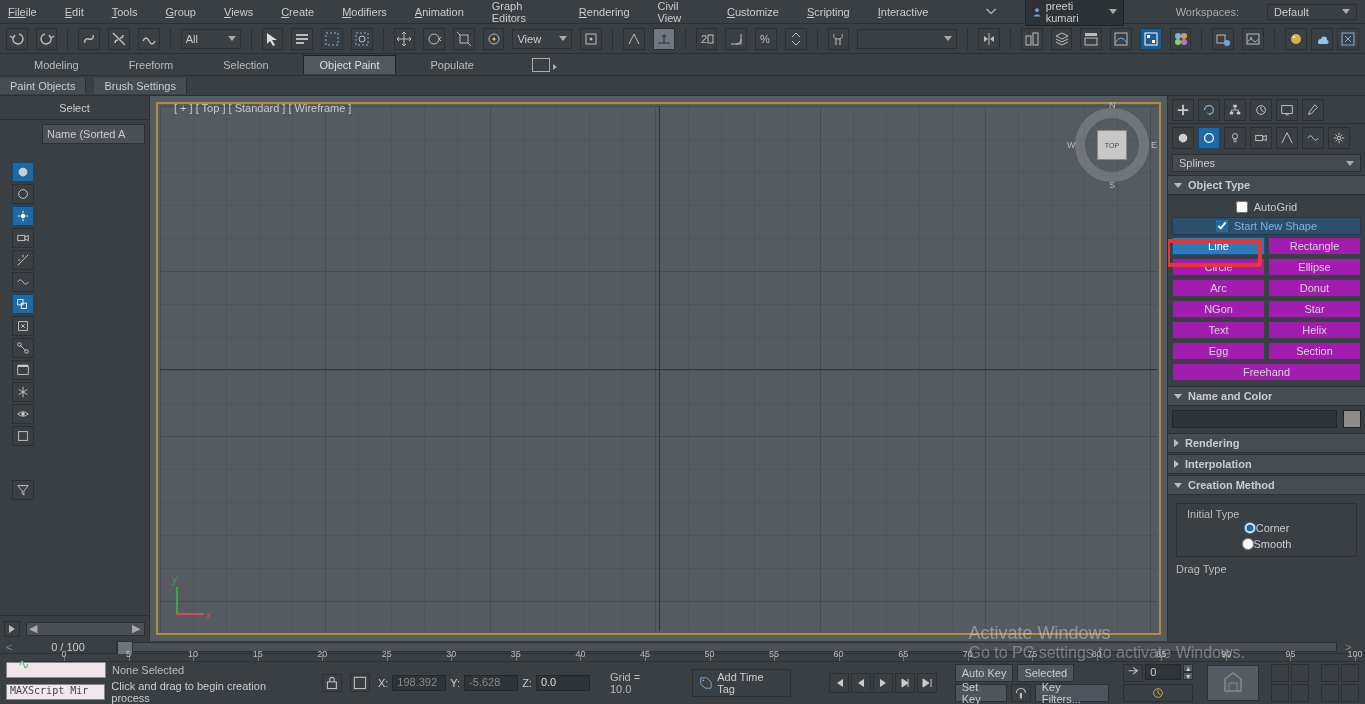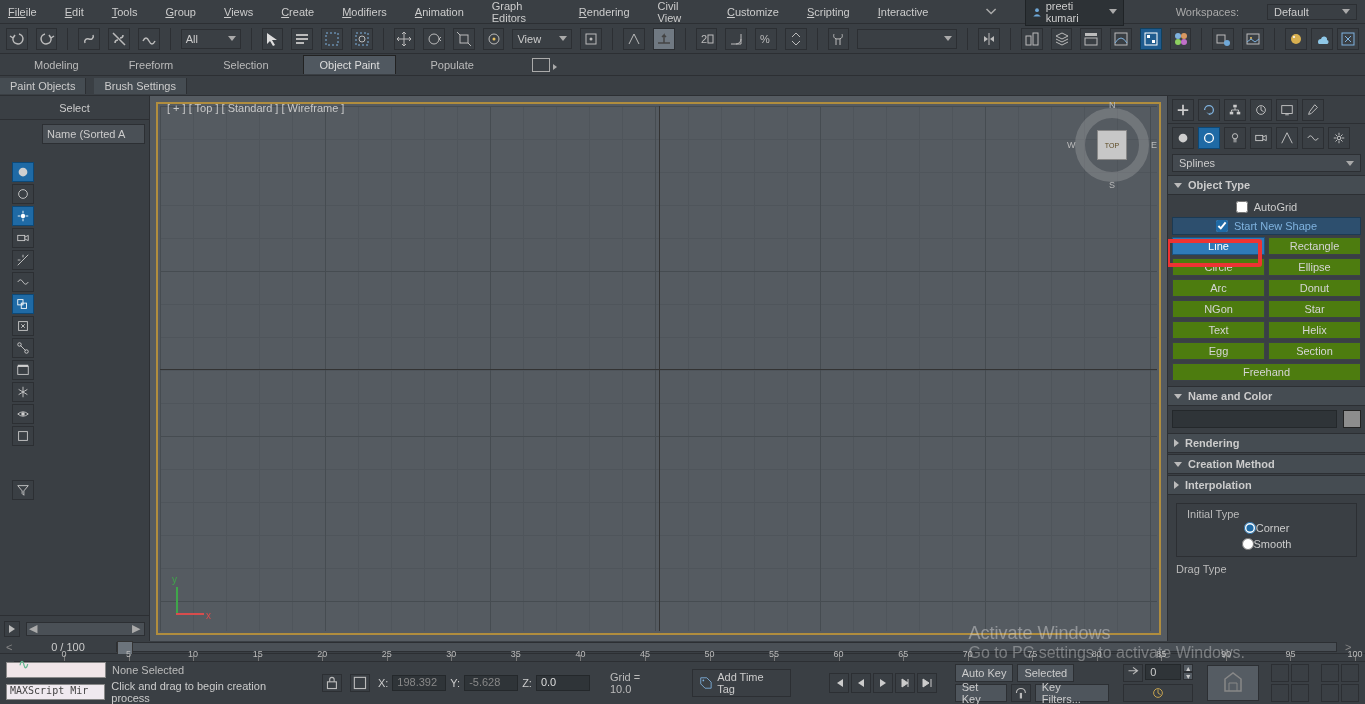--- a/index.html
+++ b/index.html
@@ -56,21 +56,21 @@
   .leftbar .footer .sbar{flex:1;height:14px;background:#4a5056;border:1px solid #2c2f33;display:flex;align-items:center;justify-content:space-between;padding:0 2px}
   .leftbar .footer .sbar span{width:10px;color:#aaa}
 
   .viewport{flex:1;position:relative;background:#555b61}
   .vp-frame{position:absolute;inset:6px;border:2px solid #b08d3e}
   .grid-canvas{position:absolute;inset:2px;background:#555b61}
   .grid-canvas .minor{position:absolute;inset:0;background-image:linear-gradient(to right,#4f555b 1px,transparent 1px),linear-gradient(to bottom,#4f555b 1px,transparent 1px);background-size:33px 33px}
   .grid-canvas .major{position:absolute;inset:0;background-image:linear-gradient(to right,#464c51 1px,transparent 1px),linear-gradient(to bottom,#464c51 1px,transparent 1px);background-size:165px 165px}
   .grid-canvas .axis-h{position:absolute;left:0;right:0;top:50%;height:1px;background:#333}
   .grid-canvas .axis-v{position:absolute;top:0;bottom:0;left:50%;width:1px;background:#333}
-  .vp-label{position:absolute;left:17px;top:6px;color:#c9c9c9}
+  .vp-label{position:absolute;left:24px;top:6px;color:#c9c9c9}
   .vp-gizmo{position:absolute;left:18px;bottom:18px}
   .vp-gizmo .y{position:absolute;left:8px;bottom:8px;width:2px;height:28px;background:#3fa64a}
   .vp-gizmo .x{position:absolute;left:8px;bottom:8px;width:28px;height:2px;background:#d84d4d}
   .vp-gizmo .yl{position:absolute;left:4px;bottom:38px;color:#3fa64a;font-size:10px}
   .vp-gizmo .xl{position:absolute;left:38px;bottom:2px;color:#d84d4d;font-size:10px}
 
   .viewcube{position:absolute;right:10px;top:4px;width:90px;height:90px}
   .viewcube .ring{position:absolute;inset:8px;border:10px solid rgba(200,200,200,.25);border-radius:50%}
   .viewcube .cube{position:absolute;left:30px;top:30px;width:30px;height:30px;background:#c7c7c7;border:1px solid #888;display:flex;align-items:center;justify-content:center;color:#5c4a23;font-size:7px}
   .viewcube .n{position:absolute;left:42px;top:0;color:#bbb;font-size:9px}
@@ -93,21 +93,21 @@
   .rollout-hdr b{font-weight:600}
 
   .ot-body{padding:4px}
   .ot-chk{display:flex;align-items:center;gap:6px;justify-content:center;padding:2px 0}
   .ot-chk input{accent-color:#1f6aa5;width:12px;height:12px}
   .startshape{background:#2d4f6e;border:1px solid #1c3a53;margin:2px 0;padding:2px 4px;display:flex;align-items:center;gap:6px;justify-content:center}
   .startshape input{accent-color:#1f6aa5;width:12px;height:12px}
   .startshape span{color:#7fb2de}
 
   .btn-grid{display:grid;grid-template-columns:1fr 1fr;gap:3px;margin-top:2px}
-  .btn{height:18px;background:#4d7c0f;border:1px solid #3b4147;display:flex;align-items:center;justify-content:center;color:#d5d5d5}
+  .btn{height:18px;background:#a21caf;border:1px solid #3b4147;display:flex;align-items:center;justify-content:center;color:#d5d5d5}
   .btn.sel{background:#2f7ab8;border-color:#1c527f;color:#fff}
   .btn.full{grid-column:1/3}
   .hl-rect{position:absolute;border:4px solid #e33;border-radius:3px}
 
   .nc-body{padding:4px;display:flex;gap:6px}
   .nc-body .name-input{flex:1;height:18px;background:#2f3438;border:1px solid #24282b}
   .nc-body .colorbox{width:18px;height:18px;background:#8d8d8d;border:1px solid #222}
 
   .cm-body{padding:6px 8px 0 8px}
   .cm-frame{border:1px solid #2c2f33;padding:4px 6px;margin-top:2px}
@@ -667,27 +667,27 @@
       </div>
     <div class="nc-body">
       <div class="name-input"></div>
       <div class="colorbox"></div>
     </div>
 
     <div class="rollout-hdr collapsed">
         <span class="tri"></span>
         <b>Rendering</b>
       </div>
+    <div class="rollout-hdr collapsed">
+        <span class="tri"></span>
+        <b>Interpolation</b>
+      </div>
     <div class="rollout-hdr">
         <span class="tri"></span>
         <b>Creation Method</b>
-      </div>
-    <div class="rollout-hdr collapsed">
-        <span class="tri"></span>
-        <b>Interpolation</b>
       </div>
     <div class="cm-body">
       <div class="cm-frame">
         <div class="lbl">Initial Type</div>
         <label class="radio">
             <input type="radio" name="init" checked="" style="">
             <span>Corner</span>
           </label>
         <label class="radio">
             <input type="radio" name="init" style="">

